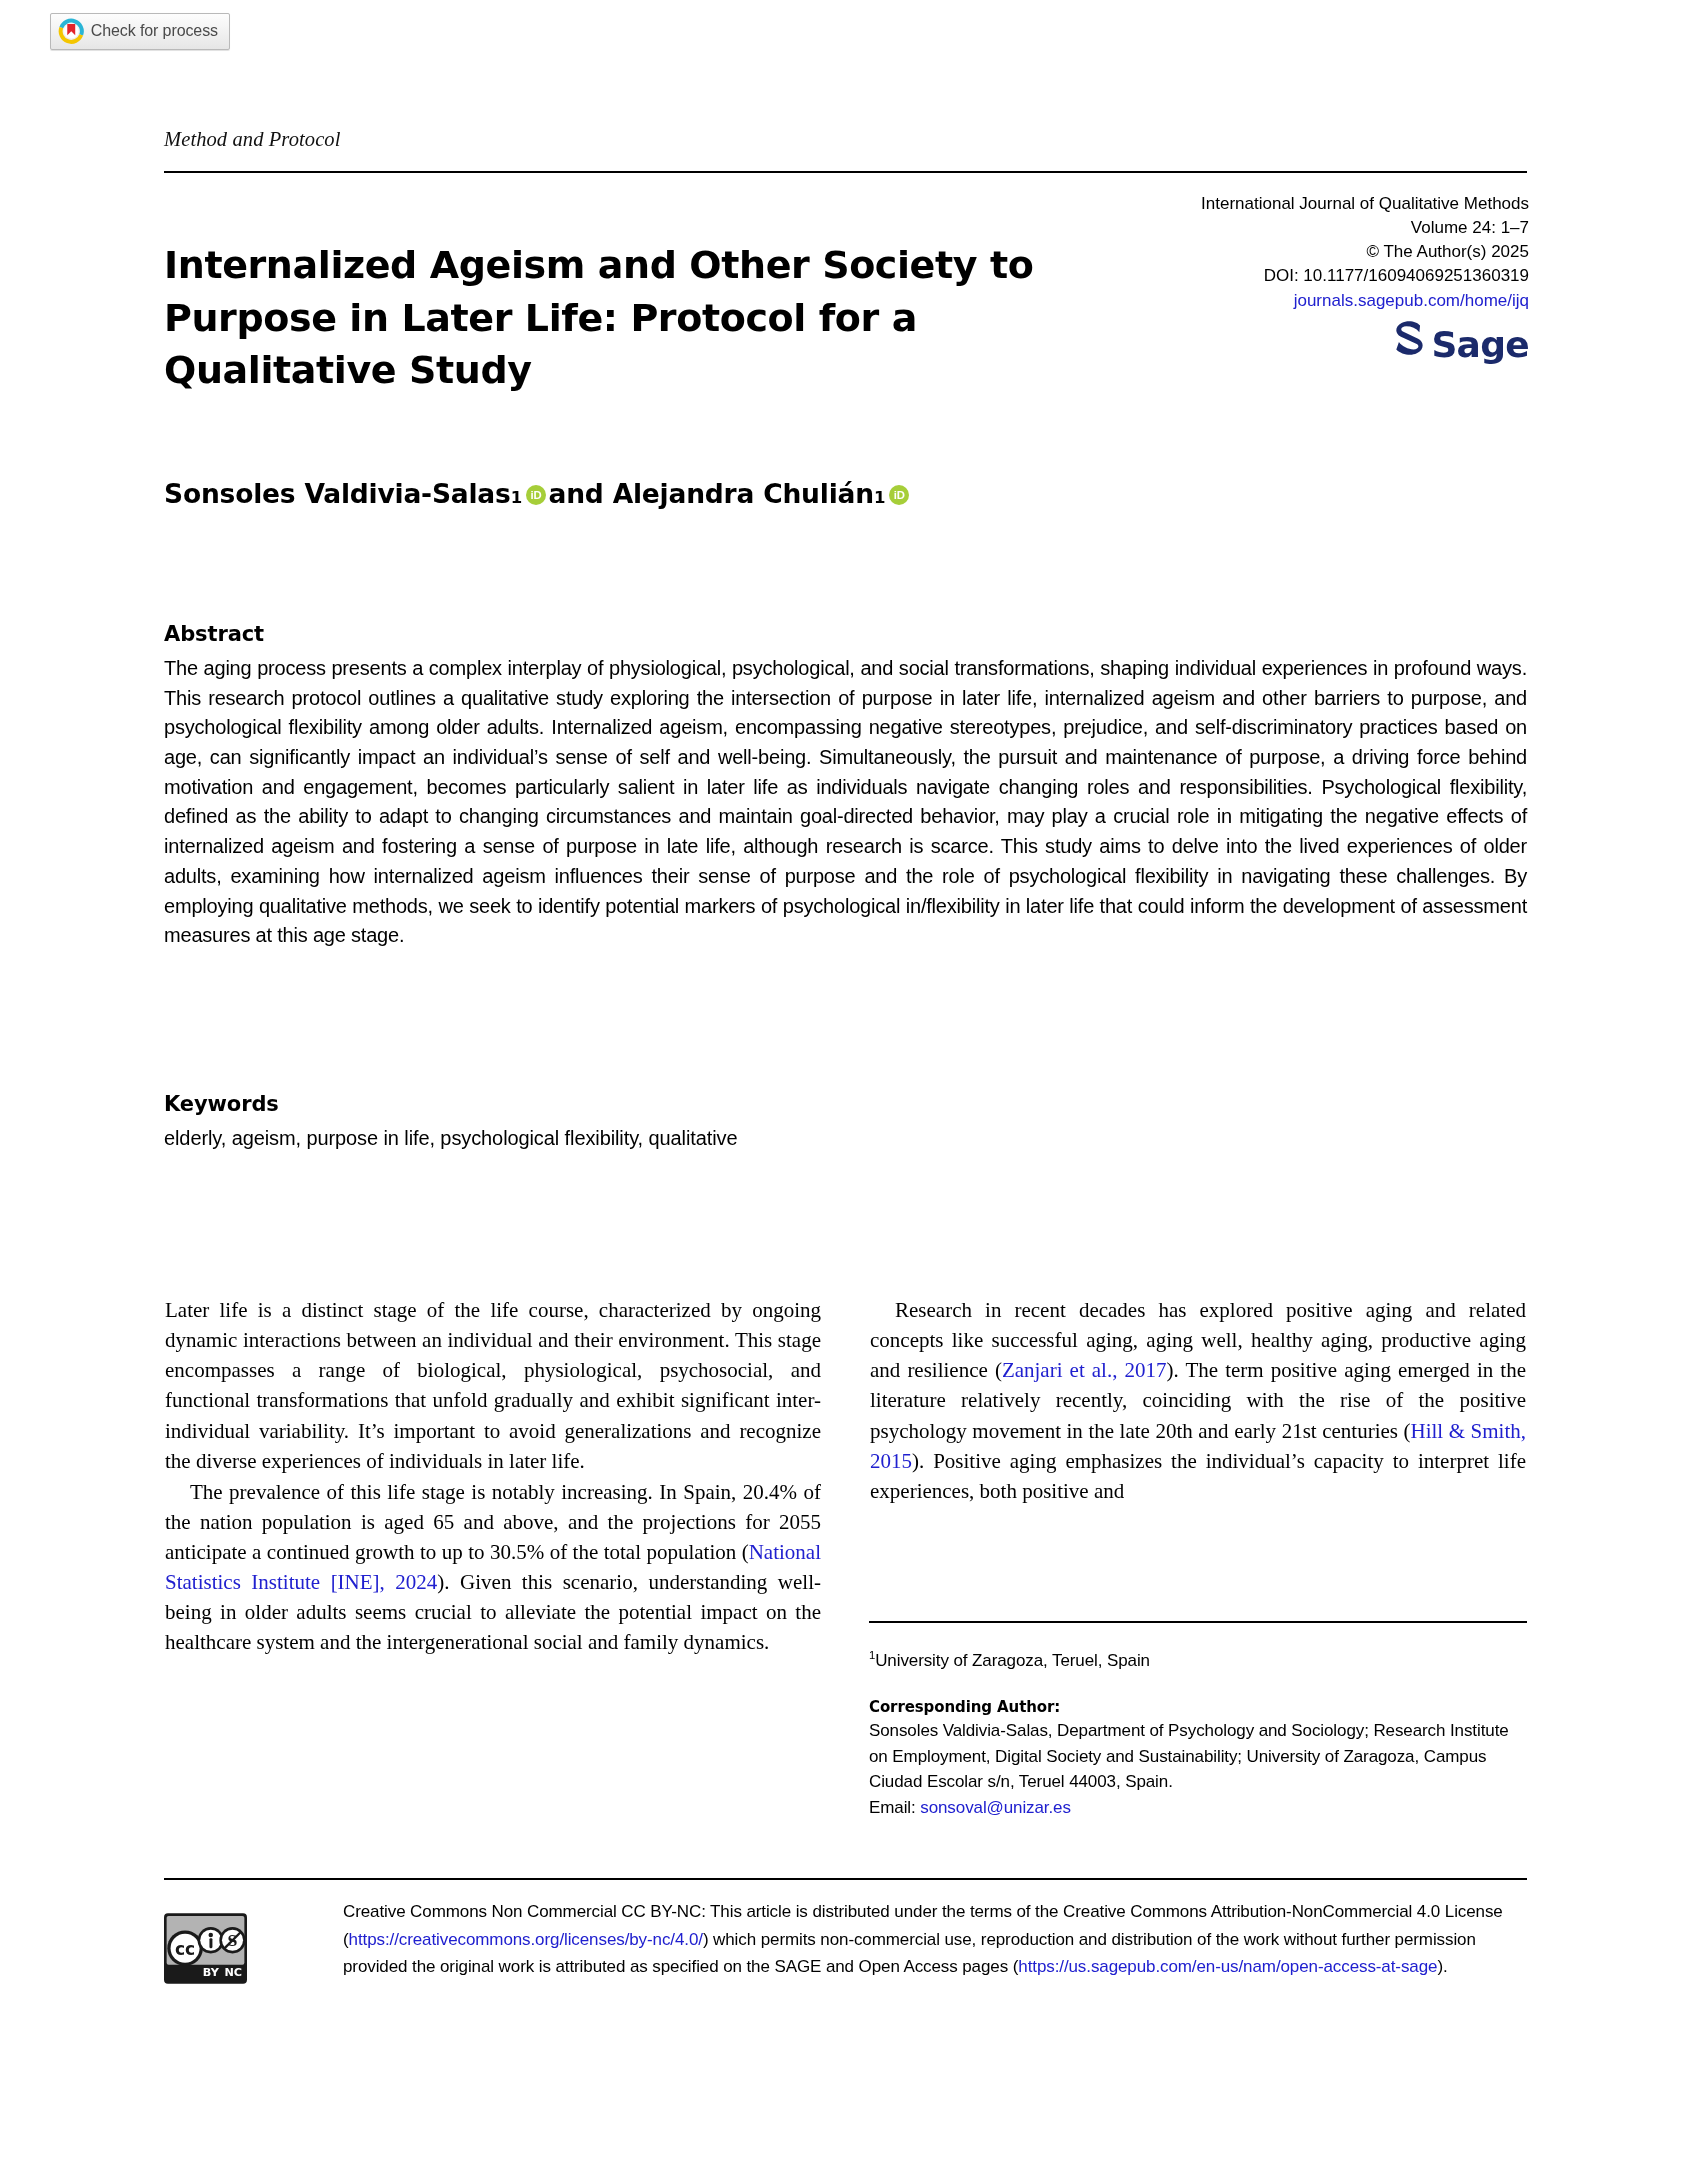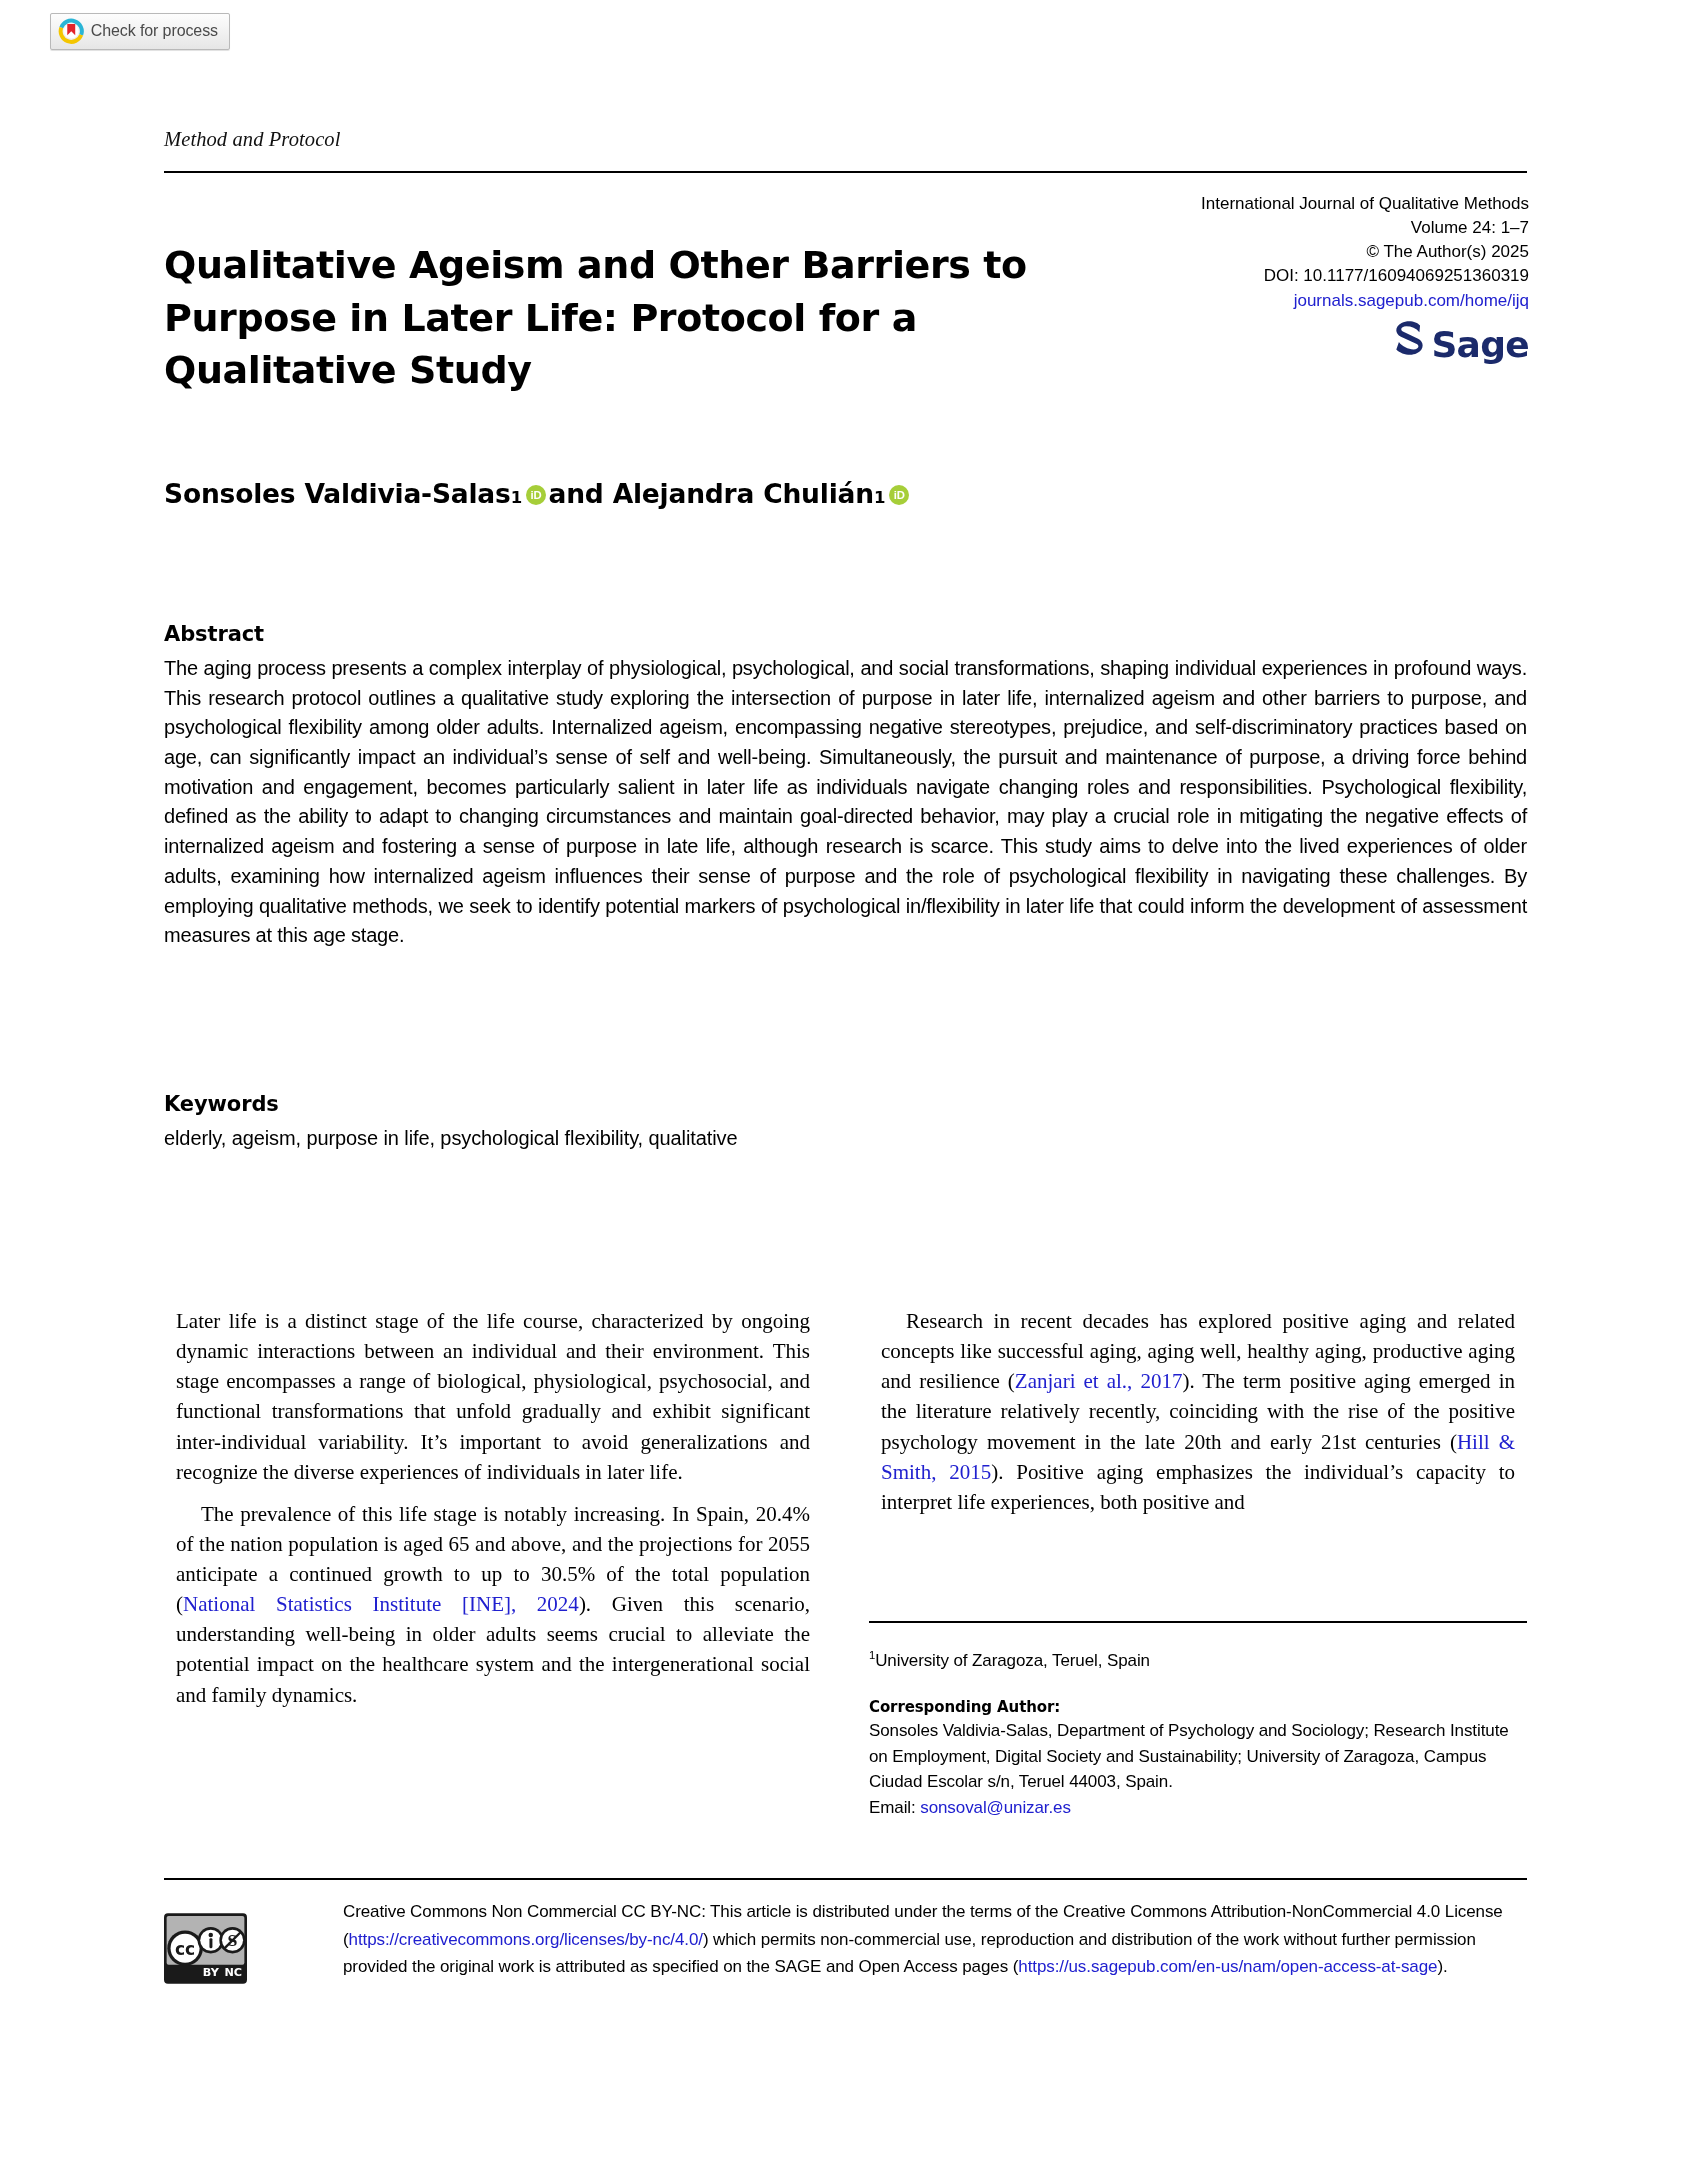--- a/index.html
+++ b/index.html
@@ -201,21 +201,21 @@
     font-family: "Liberation Serif", serif;
     font-size: 21px;
     line-height: 1.435;
     text-align: justify;
     color: #000;
     -webkit-hyphens: auto;
     hyphens: auto;
   }
   .col-left  { left: 164px; }
   .col-right { left: 869px; }
-  .col p { margin: 12px; }
+  .col p { margin: 1px; }
   .col p + p { text-indent: 25px; }
   .cite { color: #2020cf; }
 
   
   .fn-rule {
     position: absolute;
     left: 869px;
     top: 1621px;
     width: 658px;
     height: 2px;
@@ -288,21 +288,21 @@
         <circle cx="20" cy="20" r="11" fill="#ffffff"></circle>
         <path d="M14 9 h12 v17 l-6 -6 l-6 6 z" fill="#e3242b"></path>
       </svg>
     </span>
     <span class="crossmark-label">Check for process</span>
   </div>
 
   <div class="runhead">Method and Protocol</div>
   <div class="rule-top"></div>
 
-  <h1 class="title">Qualitative Ageism and Other Barriers to Purpose in Later Life: Protocol for a Qualitative Study</h1>
+  <h1 class="title">Internalized Ageism and Other Society to Purpose in Later Life: Protocol for a Qualitative Study</h1>
 
   <div class="journal-meta">
     <div>International Journal of Qualitative Methods</div>
     <div>Volume 24: 1–7</div>
     <div>© The Author(s) 2025</div>
     <div>DOI: 10.1177/16094069251360319</div>
     <div class="link">journals.sagepub.com/home/ijq</div>
   </div>
 
   <div class="sage-logo">

